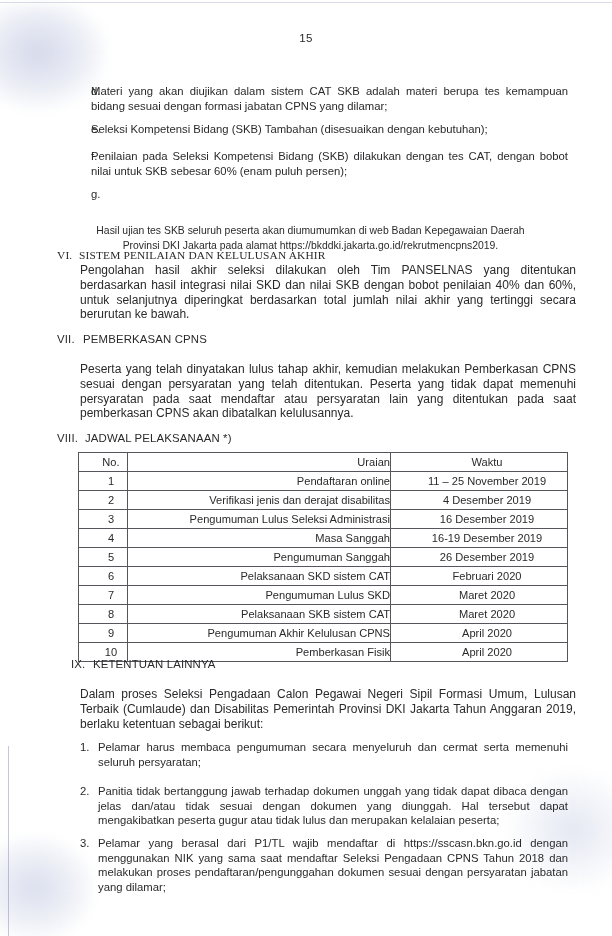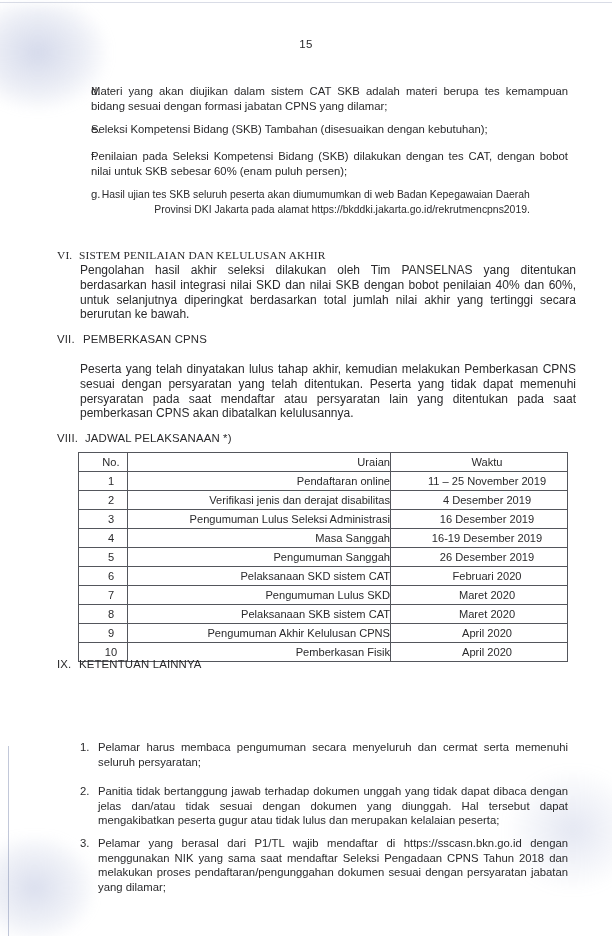--- a/index.html
+++ b/index.html
@@ -33,21 +33,21 @@
     background:rgba(120,132,170,0.45); pointer-events:none; z-index:0;
   }
   .scan-edge-top{
     position:absolute; left:0; top:2px; width:612px; height:1px;
     background:rgba(186,192,210,0.55); pointer-events:none; z-index:0;
   }
   .page { position:absolute; inset:0; z-index:2; }
 
   
   .page-number{
-    position:absolute; top:38px; left:0; width:612px;
+    position:absolute; top:32px; left:0; width:612px;
     text-align:center; font-size:11.5px; letter-spacing:.4px;
   }
 
   .lettered-item{
     position:absolute; left:72px; width:496px;
     display:flex; font-size:11.3px; line-height:14.6px;
   }
   .lettered-item .marker{
     width:19px; flex:0 0 19px; text-align:left; padding-left:19px;
     box-sizing:border-box;
@@ -128,21 +128,21 @@
     <span class="body" style="text-align:left;">Seleksi Kompetensi Bidang (SKB) Tambahan (disesuaikan dengan kebutuhan);</span>
   </div>
 
   <div class="lettered-item" style="top:149px;">
     <span class="marker">f.</span>
     <span class="body">Penilaian pada Seleksi Kompetensi Bidang (SKB) dilakukan dengan tes CAT, dengan bobot nilai untuk SKB sebesar 60% (enam puluh persen);</span>
   </div>
 
   <div class="lettered-item" style="top:187px;">
     <span class="marker">g.</span>
-    <span class="body" style="text-align:right;"><span class="cond92">Hasil ujian tes SKB seluruh peserta akan diumumumkan di web Badan Kepegawaian Daerah Provinsi DKI Jakarta pada alamat https://bkddki.jakarta.go.id/rekrutmencpns2019.</span></span>
+    <span class="body" style="text-align:center;margin-top:36px;"><span class="cond92">Hasil ujian tes SKB seluruh peserta akan diumumumkan di web Badan Kepegawaian Daerah Provinsi DKI Jakarta pada alamat https://bkddki.jakarta.go.id/rekrutmencpns2019.</span></span>
   </div>
 
   <div class="section-head" style="top:249px;font-family:Liberation Serif, serif;">
     <span class="roman w1">VI.</span><span>SISTEM PENILAIAN DAN KELULUSAN AKHIR</span>
   </div>
   <div class="para" style="top:263px;">Pengolahan hasil akhir seleksi dilakukan oleh Tim PANSELNAS yang ditentukan berdasarkan hasil integrasi nilai SKD dan nilai SKB dengan bobot penilaian 40% dan 60%, untuk selanjutnya diperingkat berdasarkan total jumlah nilai akhir yang tertinggi secara berurutan ke bawah.</div>
 
   <div class="section-head" style="top:333px;">
     <span class="roman w2">VII.</span><span>PEMBERKASAN CPNS</span>
   </div>
@@ -208,23 +208,24 @@
       </tr>
       <tr>
         <td class="c-no">10</td>
         <td class="c-uraian">Pemberkasan Fisik</td>
         <td class="c-waktu">April 2020</td>
       </tr>
     </tbody>
   </table>
 
 
-  <div class="section-head" style="top:658px;">
+  <div class="section-head" style="top:658px;margin-left:14px;">
     <span class="roman w1">IX.</span><span>KETENTUAN LAINNYA</span>
   </div>
+  <div class="para" style="top:687px;">Dalam proses Seleksi Pengadaan Calon Pegawai Negeri Sipil Formasi Umum, Lulusan Terbaik (Cumlaude) dan Disabilitas Pemerintah Provinsi DKI Jakarta Tahun Anggaran 2019, berlaku ketentuan sebagai berikut:</div>
 
   <div class="numbered-item" style="top:740px;">
     <span class="marker">1.</span>
     <span class="body">Pelamar harus membaca pengumuman secara menyeluruh dan cermat serta memenuhi seluruh persyaratan;</span>
   </div>
 
   <div class="numbered-item" style="top:784px;">
     <span class="marker">2.</span>
     <span class="body">Panitia tidak bertanggung jawab terhadap dokumen unggah yang tidak dapat dibaca dengan jelas dan/atau tidak sesuai dengan dokumen yang diunggah. Hal tersebut dapat mengakibatkan peserta gugur atau tidak lulus dan merupakan kelalaian peserta;</span>
   </div>

